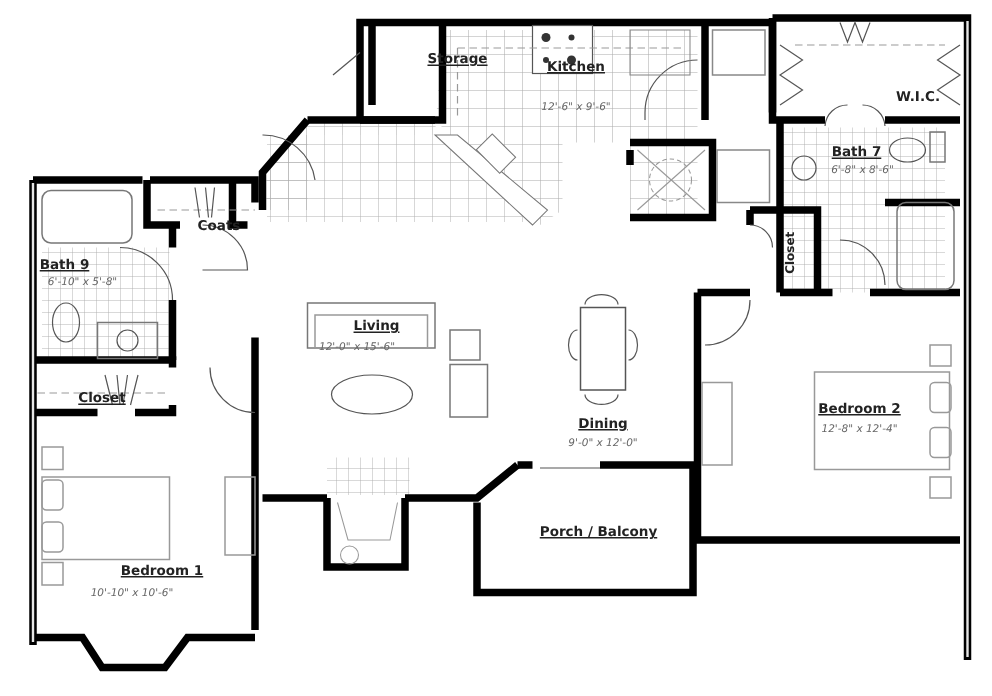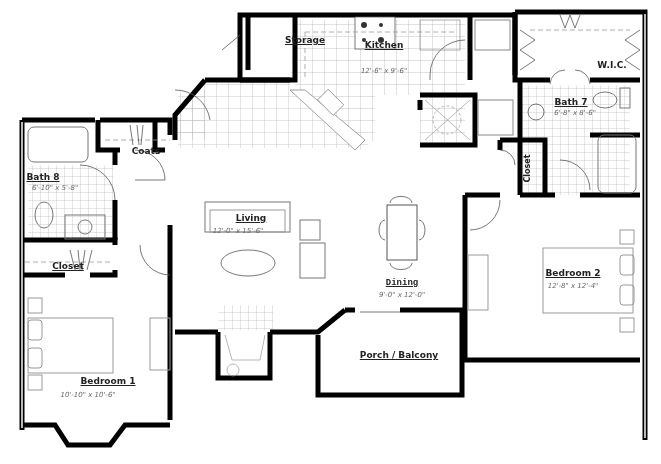--- a/index.html
+++ b/index.html
@@ -187,29 +187,29 @@
 
 <div class="lbl" style="left:612px;top:40px;text-decoration:none;margin-top:20px;">W.I.C.</div>
 
 <div class="lbl" style="left:571px;top:97px;">Bath 7</div>
 <div class="dim" style="left:575px;top:109px;">6'-8" x 8'-6"</div>
 
 <div class="vlbl" style="left:513px;top:164px;">Closet</div>
 
 <div class="lbl" style="left:146px;top:146px;text-decoration:none;">Coats</div>
 
-<div class="lbl" style="left:43px;top:172px;">Bath 8</div>
+<div class="lbl" style="left:43px;top:172px;">Bath 9</div>
 <div class="dim" style="left:55px;top:184px;">6'-10" x 5'-8"</div>
 
 <div class="lbl" style="left:68px;top:261px;">Closet</div>
 
 <div class="lbl" style="left:238px;top:213px;padding-left:26px;">Living</div>
 <div class="dim" style="left:238px;top:227px;">12'-0" x 15'-6"</div>
 
-<div class="lbl" style="left:402px;top:278px;font-family:Liberation Mono, monospace;">Dining</div>
+<div class="lbl" style="left:402px;top:278px;">Dining</div>
 <div class="dim" style="left:402px;top:291px;">9'-0" x 12'-0"</div>
 
 <div class="lbl" style="left:573px;top:268px;text-decoration:underline;">Bedroom 2</div>
 <div class="dim" style="left:573px;top:282px;">12'-8" x 12'-4"</div>
 
 <div class="lbl" style="left:399px;top:350px;">Porch / Balcony</div>
 
 <div class="lbl" style="left:88px;top:376px;margin-left:20px;">Bedroom 1</div>
 <div class="dim" style="left:88px;top:391px;">10'-10" x 10'-6"</div>
 

